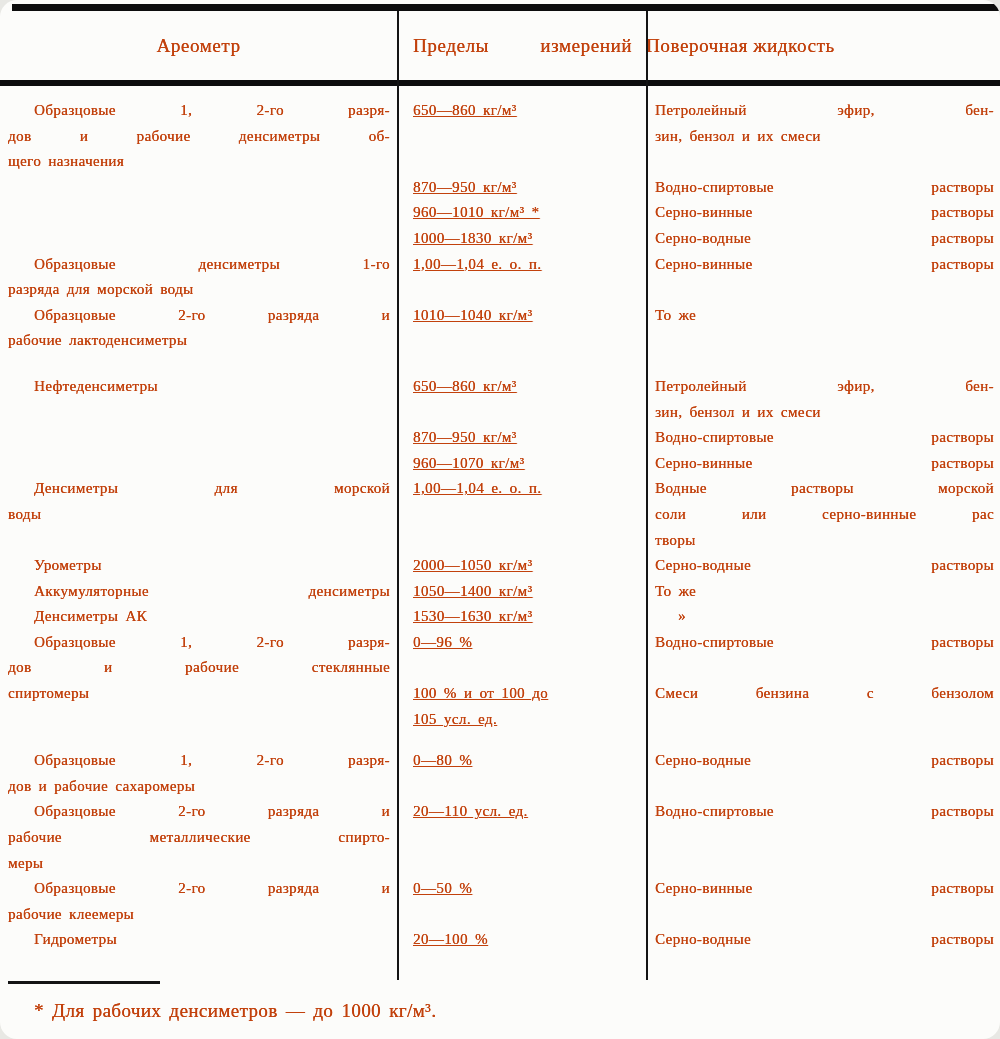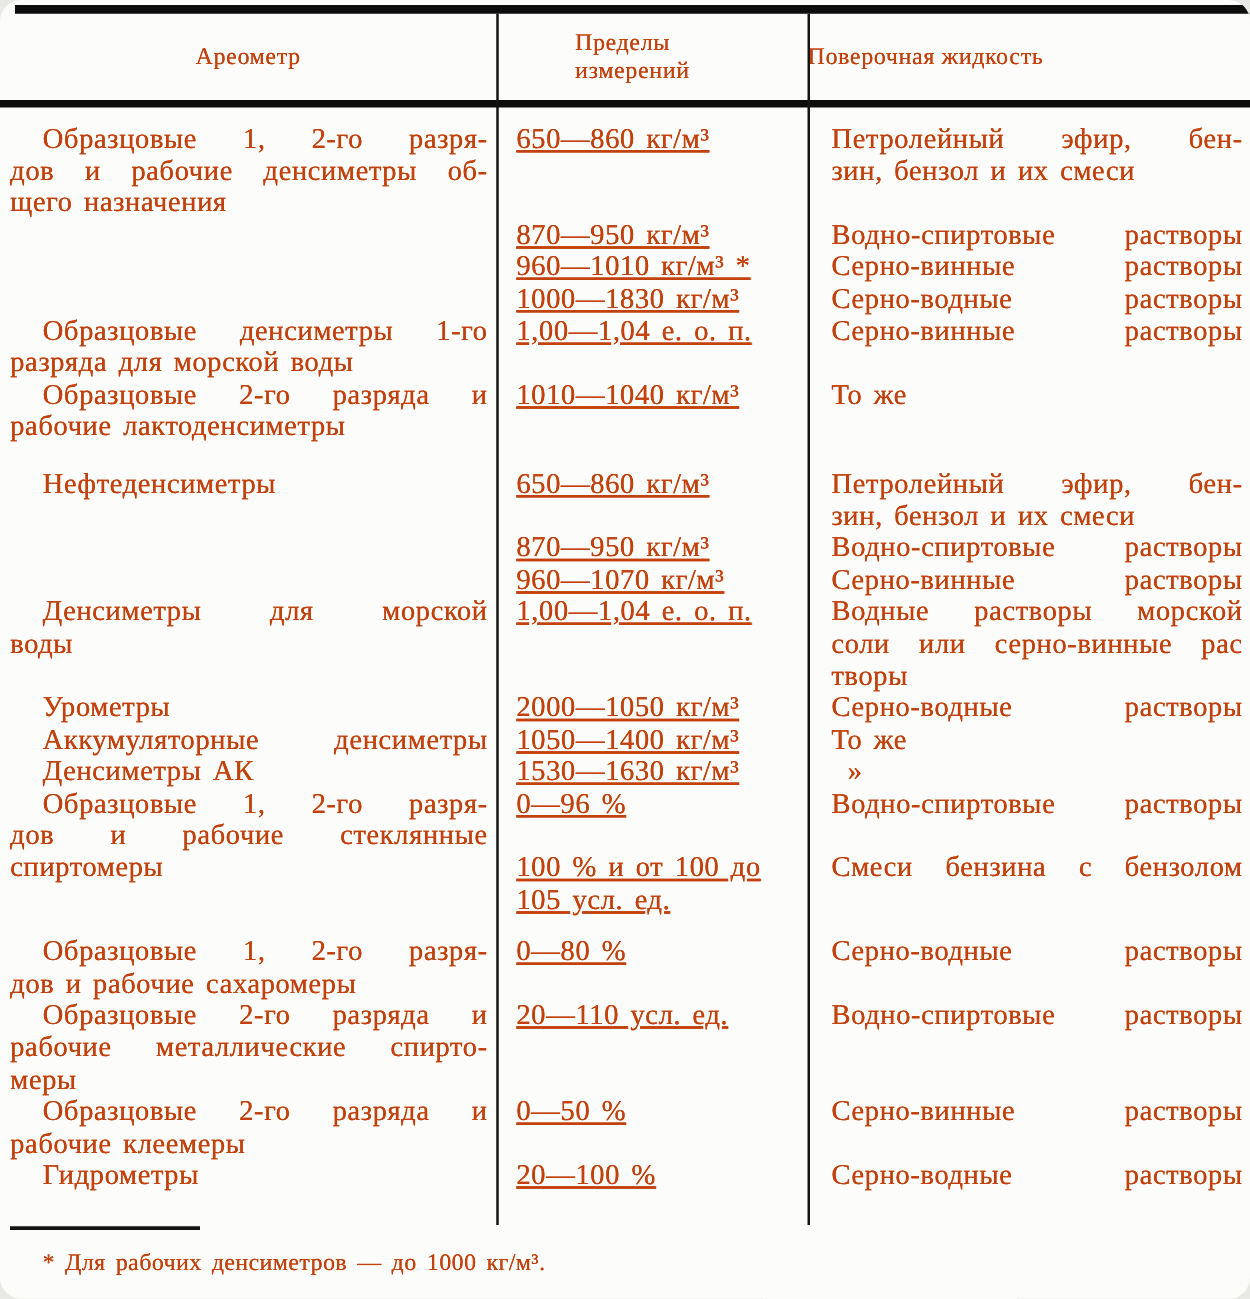--- a/index.html
+++ b/index.html
@@ -17,32 +17,32 @@
   .rule-mid  { position: absolute; left: 0;    top: 80px; width: 1000px; height: 6px; background: #0d0d0d; }
   .vline     { position: absolute; top: 11px; width: 2px; height: 969px; background: #141414; pointer-events: none; }
   .v1 { left: 397px; }
   .v2 { left: 646px; }
   .header {
     position: absolute; left: 0; top: 11px; width: 1000px; height: 69px;
     display: grid; grid-template-columns: 397px 249px 354px; align-items: center;
     font-size: 19px; letter-spacing: 0.6px;
   }
   .h1 { text-align: center; }
-  .h2 { text-align: justify; text-align-last: justify; padding: 0 14px 0 16px; margin-left: 47px; }
+  .h2 { text-align: justify; text-align-last: justify; padding: 0 14px 0 16px; }
   .h3 { text-align: left; }
   .tbody { position: absolute; left: 0; top: 98px; width: 1000px; }
   .row {
     display: grid; grid-template-columns: 397px 249px 354px;
-    height: 25.6px; font-size: 23px; line-height: 25.6px;
+    height: 25.6px; font-size: 15px; line-height: 25.6px;
   }
   .gap { width: 1000px; }
   .cell { letter-spacing: 0.4px; word-spacing: 3px; white-space: nowrap; overflow: visible; }
   .col1 { padding-left: 8px;  padding-right: 7px; }
   .col2 { padding-left: 16px; text-decoration: underline; }
-  .col3 { padding-left: 19px;  padding-right: 6px; }
+  .col3 { padding-left: 9px;  padding-right: 6px; }
   .just { text-align: justify; text-align-last: justify; white-space: normal; }
   .ind  { text-indent: 26px; }
   .ditto { padding-left: 32px; }
   .rule-note { position: absolute; left: 8px; top: 981px; width: 152px; height: 3px; background: #141414; }
   .footnote {
     position: absolute; left: 0; top: 998px; width: 1000px;
     font-size: 19px; line-height: 26px; padding-left: 34px;
     letter-spacing: 0.4px; word-spacing: 3px;
   }
 </style>

